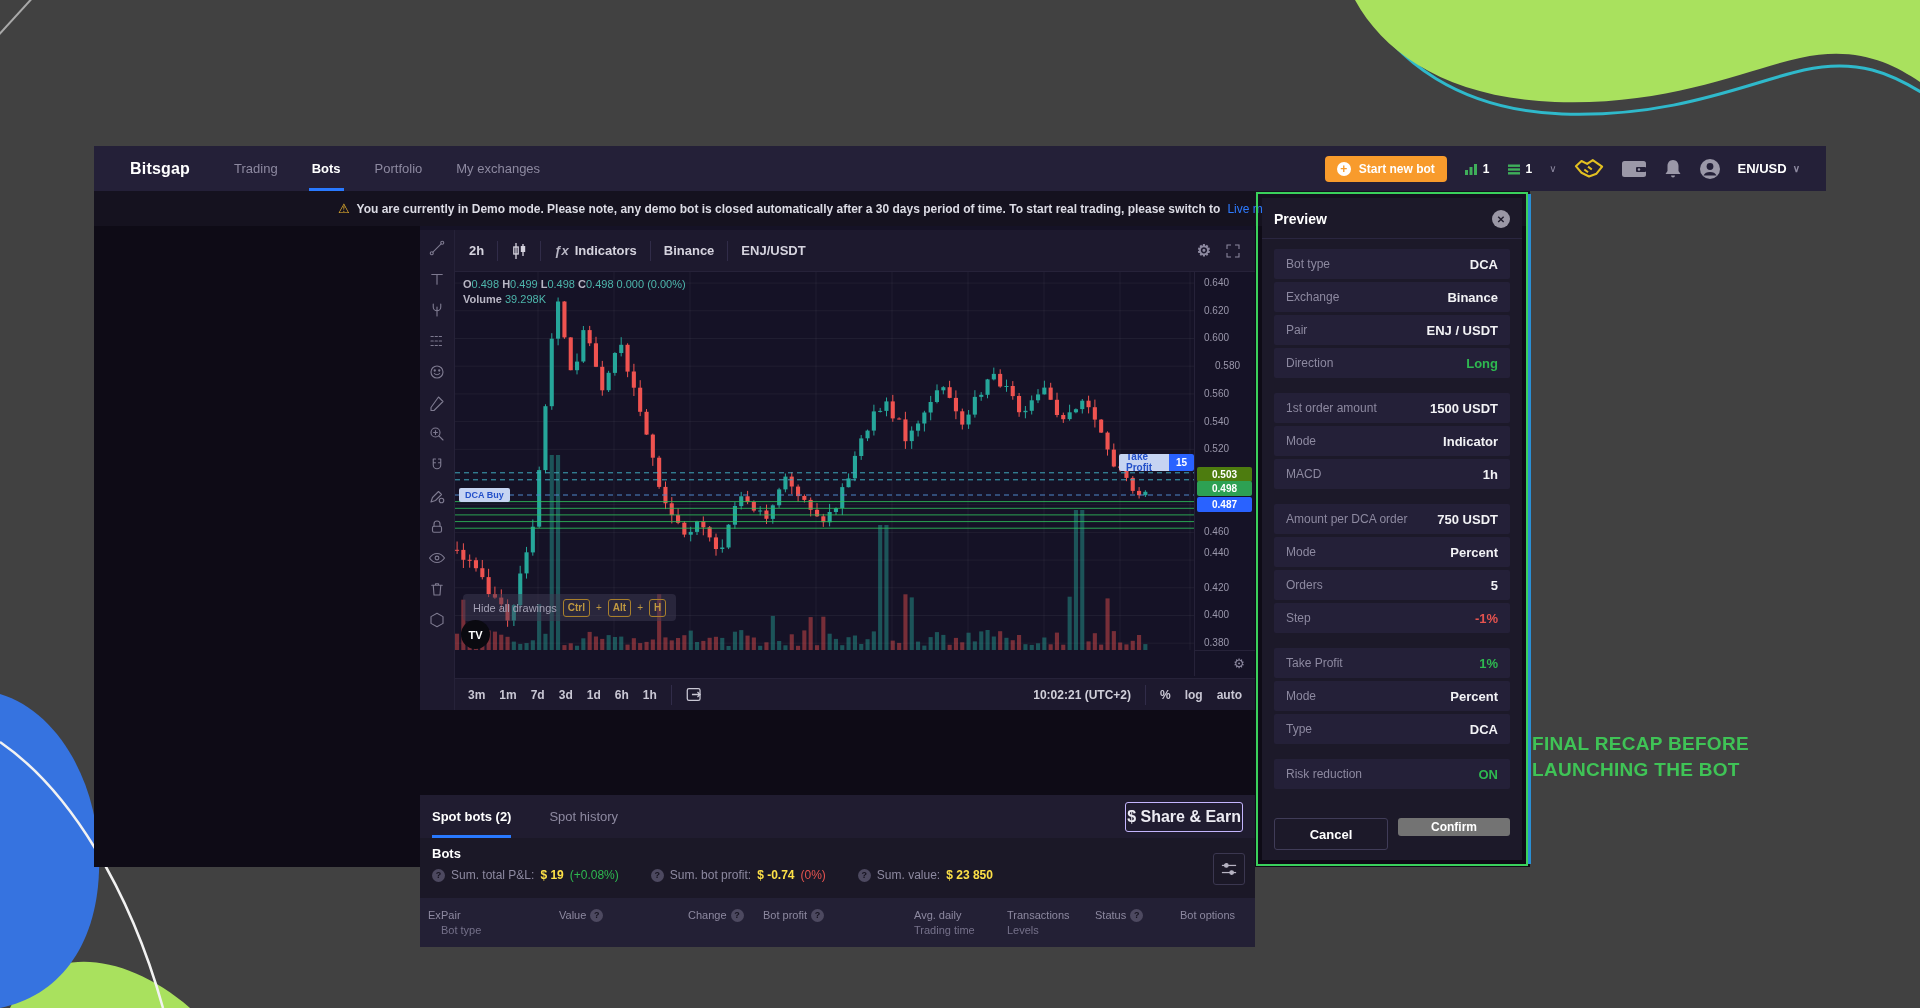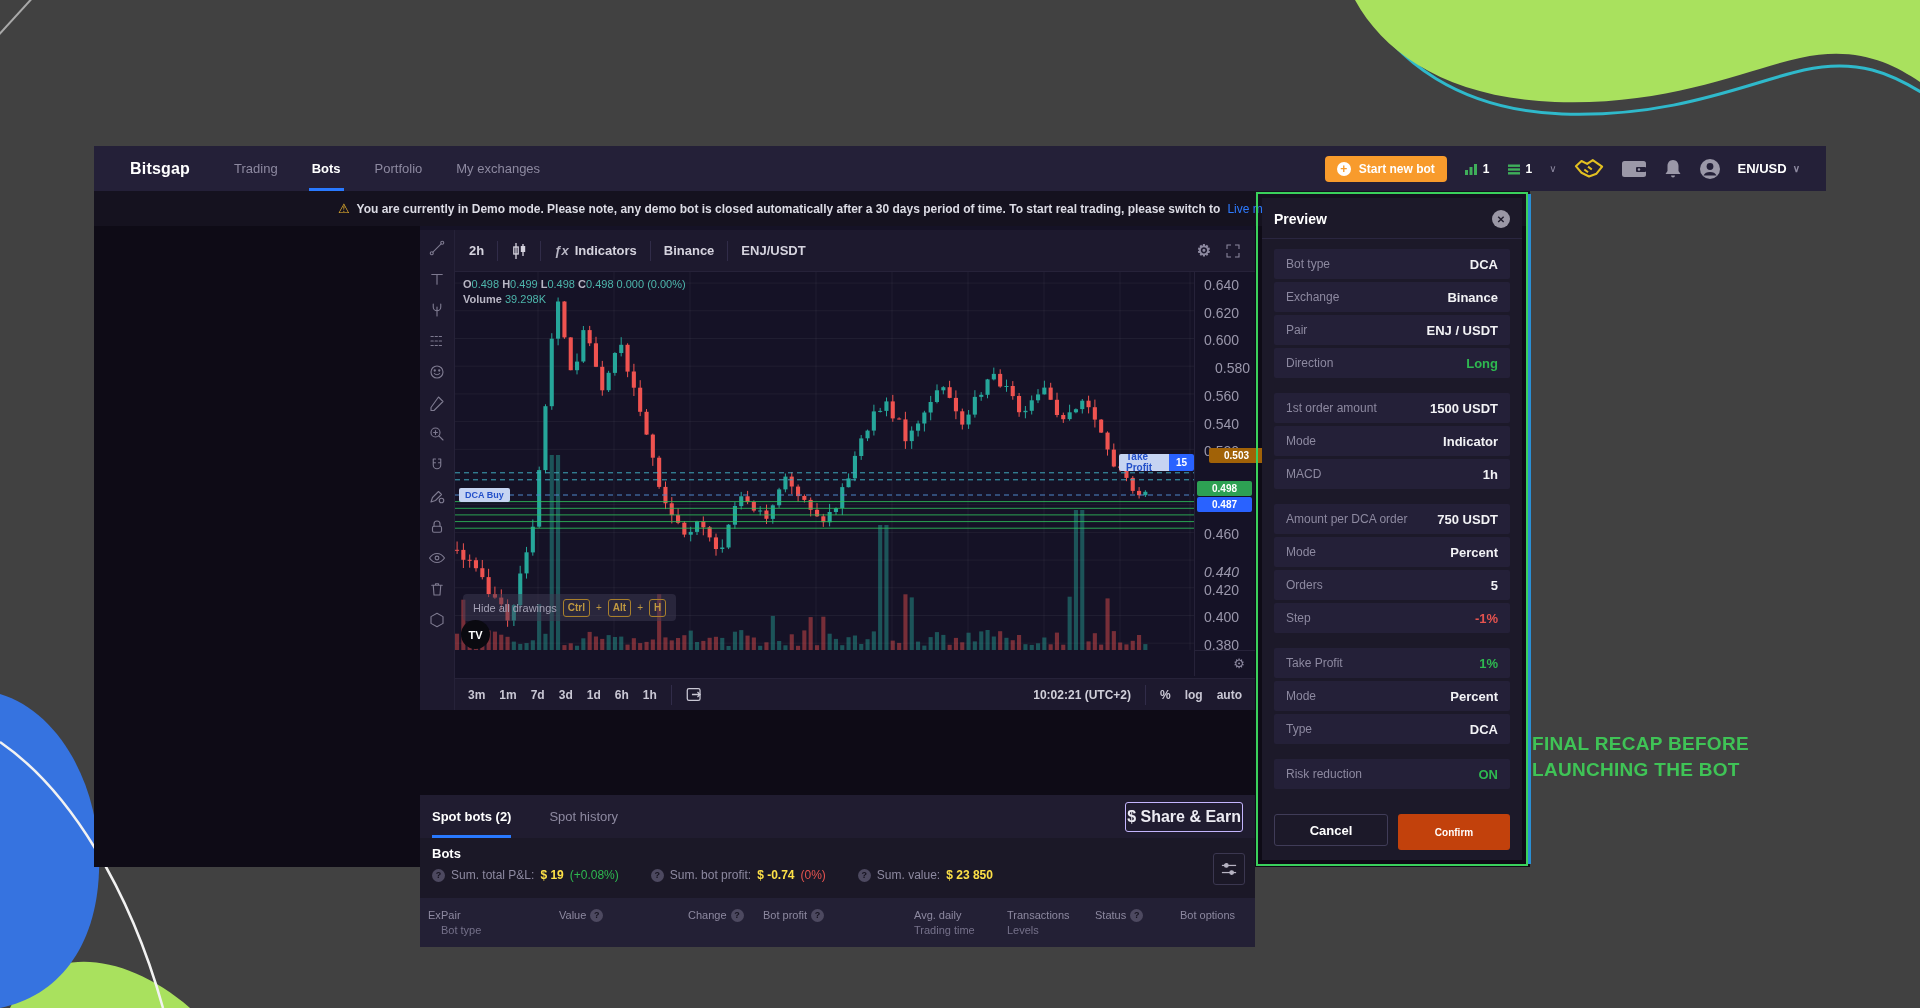--- a/index.html
+++ b/index.html
@@ -74,21 +74,21 @@
              padding:2px 6px;border-radius:2px;z-index:4;cursor:grab;}
   .ghost{position:absolute;left:8px;top:322px;height:27px;display:flex;align-items:center;gap:6px;
          background:rgba(62,58,82,.5);border-radius:4px;padding:0 10px;color:#a3a0b4;font-size:11px;z-index:3;}
   .key{border:1px solid #a87f2c;color:#bf9840;border-radius:3px;font-size:10px;padding:0 4px;height:16px;
        line-height:16px;font-weight:700;}
   .keyplus{color:#bf9840;font-size:10px;}
   .tv{position:absolute;left:6px;top:348px;width:29px;height:29px;border-radius:50%;background:#0a0a10;
       color:#fff;display:flex;align-items:center;justify-content:center;font-weight:700;font-size:11px;z-index:3;}
 
   .price-axis{position:absolute;left:774px;top:46px;width:61px;height:378px;border-left:1px solid #262239;}
-  .tick{position:absolute;left:9px;font-size:14px;color:#9a97ab;}
+  .tick{position:absolute;left:9px;font-size:10px;color:#9a97ab;}
   .badge{position:absolute;left:2px;width:55px;height:15px;border-radius:2px;color:#fff;font-size:10px;
          font-weight:700;display:flex;align-items:center;justify-content:center;z-index:4;}
   .time-axis{position:absolute;left:35px;top:424px;width:739px;height:26px;border-top:1px solid #262239;}
   .ttick{position:absolute;top:6px;transform:translateX(-50%);font-size:10px;color:#9a97ab;}
   .ttick.major{color:#d7d5e0;font-weight:700;}
   .axis-corner{position:absolute;left:774px;top:424px;width:61px;height:26px;border-top:1px solid #262239;
                border-left:1px solid #262239;display:flex;align-items:center;justify-content:flex-end;
                padding-right:10px;box-sizing:border-box;color:#8d89a0;font-size:13px;}
   .bottombar{position:absolute;left:35px;top:452px;width:800px;height:32px;background:#1d192e;border-top:1px solid #262239;
              display:flex;align-items:center;gap:14px;padding:0 13px;box-sizing:border-box;
@@ -137,21 +137,21 @@
   .close-circle{width:18px;height:18px;border-radius:50%;background:#9a97a5;color:#1c1929;font-size:10px;
                 font-weight:700;display:flex;align-items:center;justify-content:center;cursor:pointer;}
   .prow{min-height:30px;background:#242038;border-radius:2px;display:flex;align-items:center;
         justify-content:space-between;padding:0 12px;margin-bottom:3px;font-size:12px;}
   .prow .lbl{color:#8d89a0;}
   .prow .val{color:#f2f2f5;font-weight:700;font-size:13px;}
   .prow.gap{margin-bottom:15px;}
   .panel-buttons{margin-top:auto;display:flex;gap:10px;}
   .btn-cancel{flex:1;height:32px;border:1px solid #403c58;border-radius:3px;color:#fff;font-size:13px;
               font-weight:600;display:flex;align-items:center;justify-content:center;background:transparent;cursor:pointer;}
-  .btn-confirm{flex:1;height:36px;background:#c2410c;border:none;border-radius:3px;color:#fff;font-size:10px;
+  .btn-confirm{flex:1;height:18px;background:#737373;border:none;border-radius:3px;color:#fff;font-size:12px;
                font-weight:600;display:flex;align-items:center;justify-content:center;cursor:pointer;}
 
   
   .annotation{position:absolute;left:1532px;top:731px;z-index:3;font-size:19px;font-weight:800;
               color:#3fc356;line-height:26px;letter-spacing:.3px;}
 </style>
 </head>
 <body>
 
 <svg class="decor" width="1920" height="1008" viewBox="0 0 1920 1008">
@@ -733,33 +733,33 @@
           <span class="key">Ctrl</span>
           <span class="keyplus">+</span>
           <span class="key">Alt</span>
           <span class="keyplus">+</span>
           <span class="key">H</span>
         </div>
         <div class="tv">TV</div>
       </div>
 
       <div class="price-axis" id="price-axis">
-        <div class="badge" id="badge-tp" style="background: #a16207; top: 176px; margin-left: 12px;">0.503</div>
+        <div class="badge" id="badge-tp" style="background: #4d7c0f; top: 195px;">0.503</div>
         <div class="badge" id="badge-cur" style="background: rgb(45, 161, 83); top: 208.825px;">0.498</div>
         <div class="badge" id="badge-dca" style="background: rgb(41, 98, 255); top: 224.825px;">0.487</div>
       <div class="tick" style="top: 5.08px;">0.640</div>
           <div class="tick" style="top: 32.78px;">0.620</div>
           <div class="tick" style="top: 60.48px;">0.600</div>
           <div class="tick" style="top: 88.18px; margin-left: 11px;">0.580</div>
           <div class="tick" style="top: 115.88px;">0.560</div>
           <div class="tick" style="top: 143.58px;">0.540</div>
           <div class="tick" style="top: 171.28px;">0.520</div>
           <div class="tick" style="top: 226.68px;">0.480</div>
           <div class="tick" style="top: 254.38px;">0.460</div>
-          <div class="tick" style="top: 292px; font-style: italic;">0.440</div>
+          <div class="tick" style="top: 275px;">0.440</div>
           <div class="tick" style="top: 309.78px;">0.420</div>
           <div class="tick" style="top: 337.48px;">0.400</div>
           <div class="tick" style="top: 365.18px;">0.380</div>
         </div>
 
       <div class="axis-corner">
         <span>⚙</span>
       </div>
 
       <div class="bottombar">

